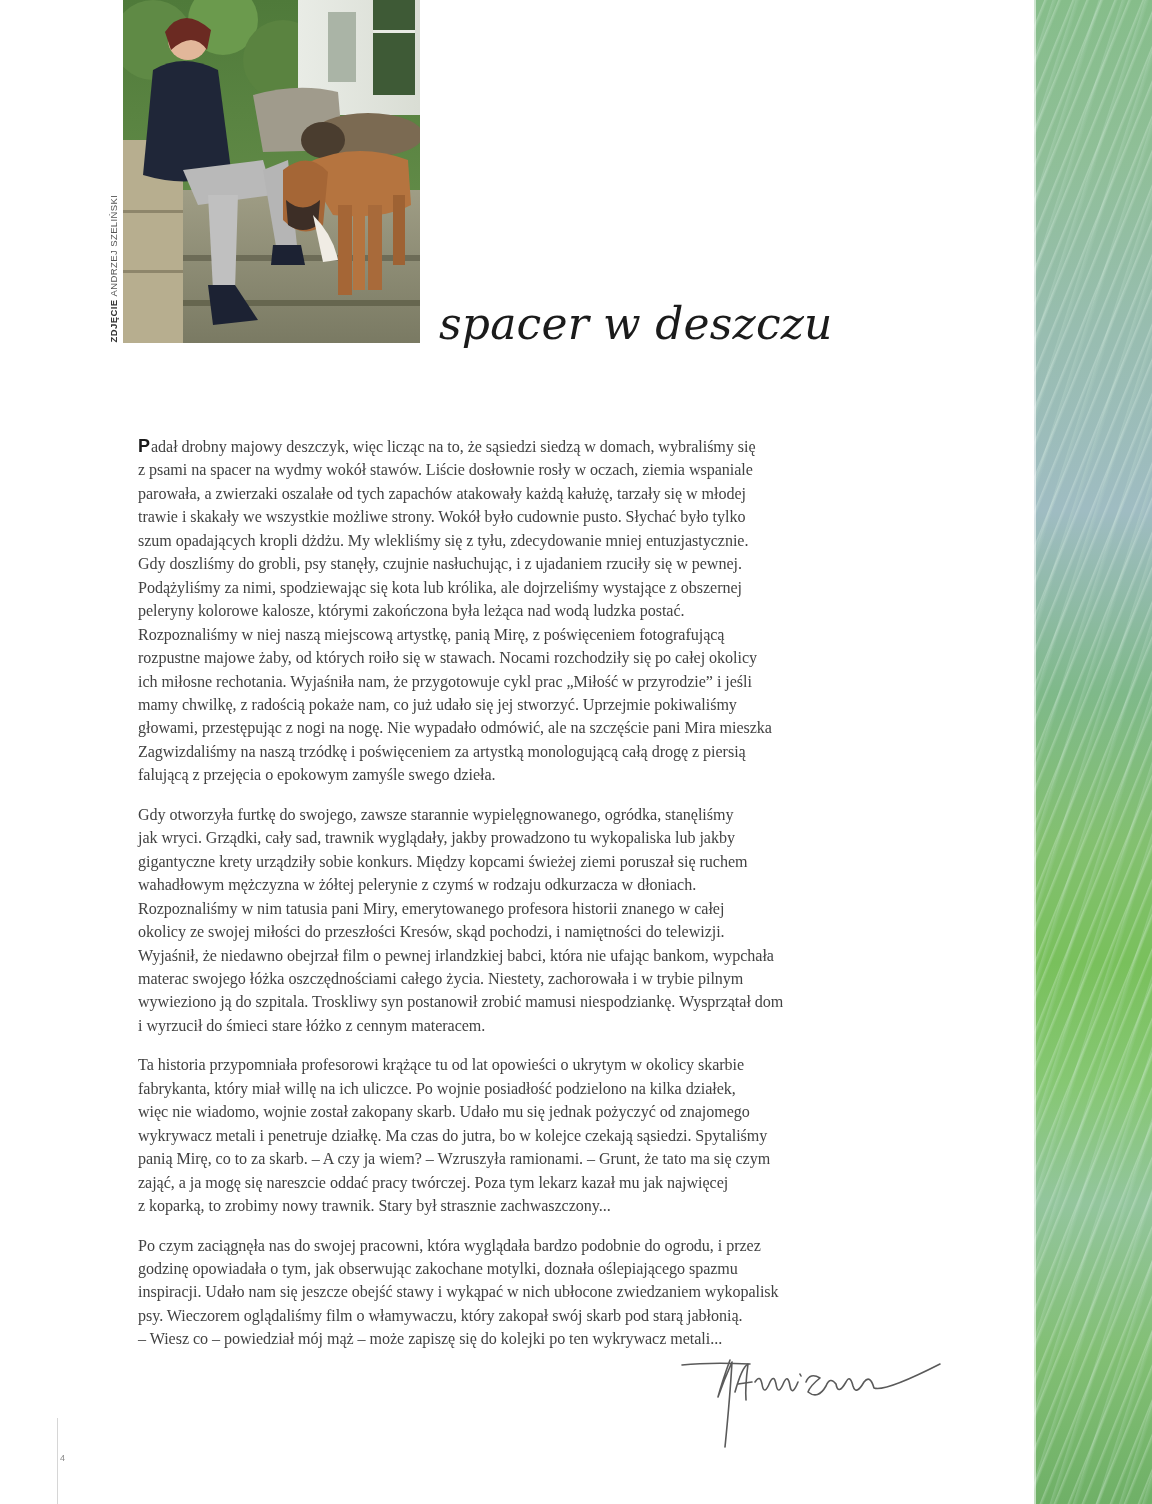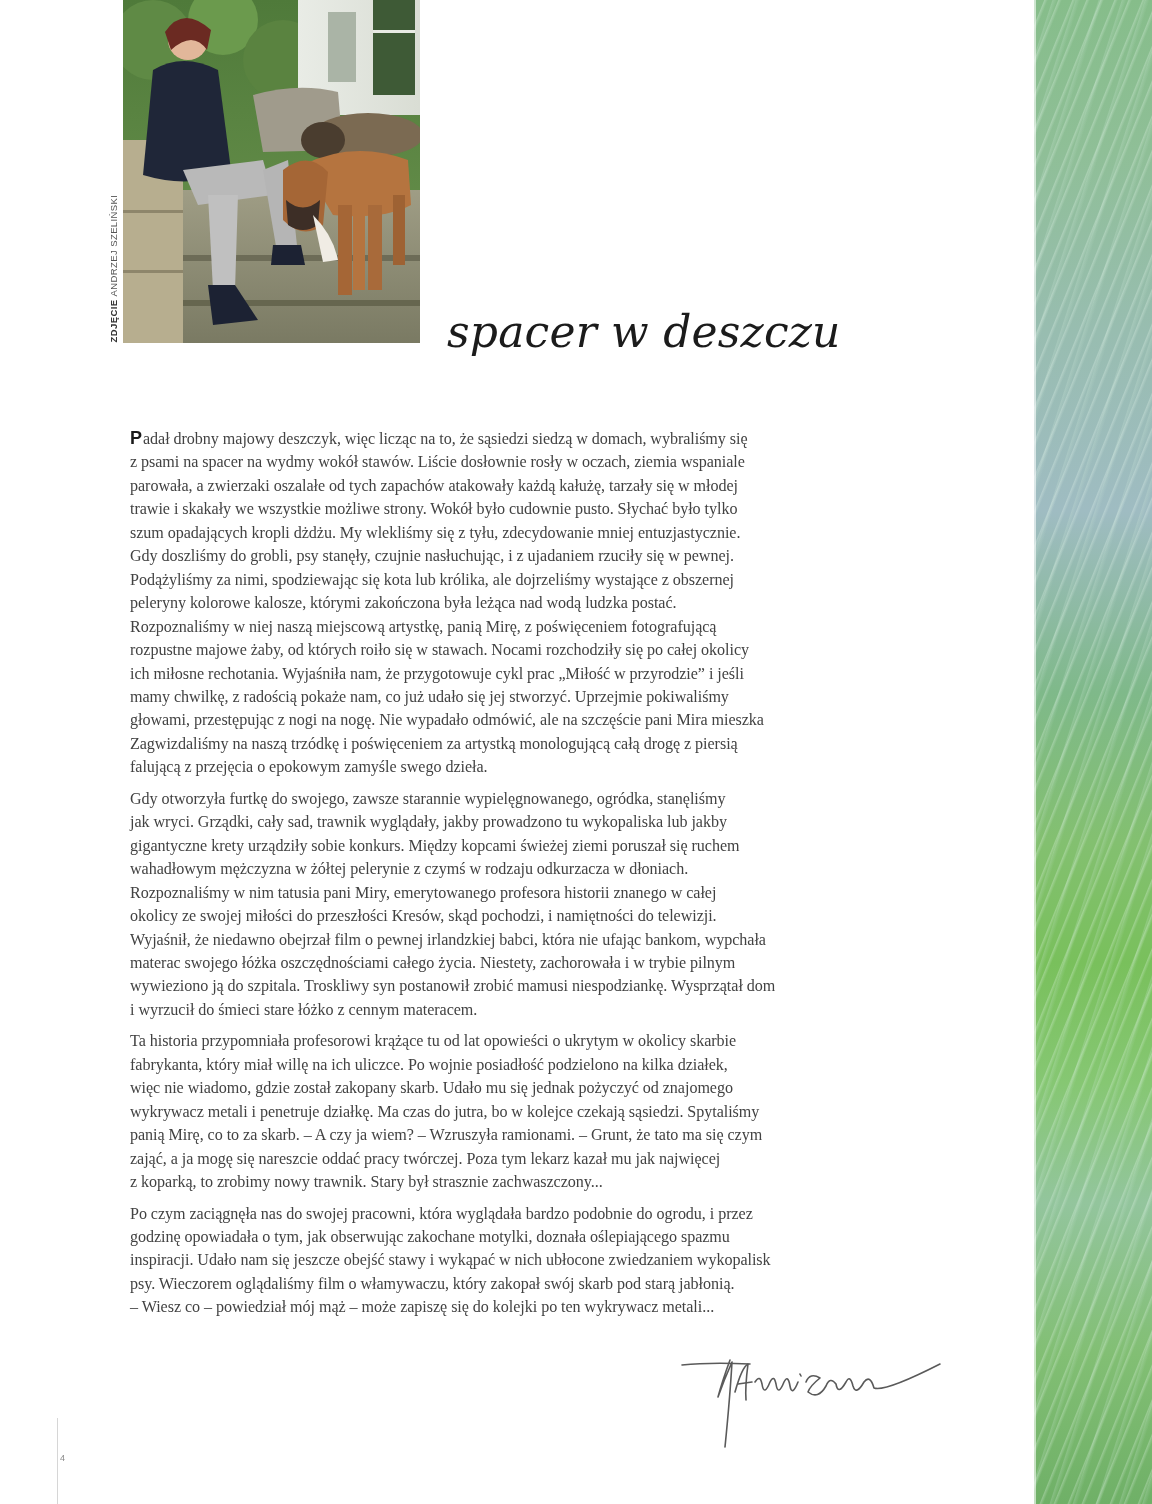--- a/index.html
+++ b/index.html
@@ -29,30 +29,30 @@
     font-size: 9.5px; letter-spacing: 0.4px; color: #555;
   }
   .photo-credit b { font-weight: bold; color: #333; margin-right: 3px; }
 
   
   .title {
     position: absolute; left: 439px; top: 302px;
     font-family: "DejaVu Serif", "Liberation Serif", serif;
     font-style: italic; font-weight: normal;
     font-size: 44px; letter-spacing: 0.2px; color: #1b1b1b;
-    margin: 8px; line-height: 1;
+    margin: 0; line-height: 1;
   }
 
   
   .article {
     position: absolute; left: 122px; top: 419px; width: 742px;
     font-size: 16.1px; line-height: 23.45px;
     color: #424242; letter-spacing: -0.05px;
   }
-  .article p { margin: 8px; }
+  .article p { margin: 16px; }
   .line { display: block; white-space: nowrap; }
   .dropcap {
     font-family: "Liberation Sans", "DejaVu Sans", sans-serif;
     font-weight: bold; color: #1a1a1a; font-size: 18px; margin-right: 1px;
   }
 
   
   .signature { position: absolute; left: 660px; top: 1352px; width: 290px; height: 100px; }
 
   
@@ -177,21 +177,21 @@
       <span class="line">Rozpoznaliśmy w nim tatusia pani Miry, emerytowanego profesora historii znanego w całej</span>
       <span class="line">okolicy ze swojej miłości do przeszłości Kresów, skąd pochodzi, i namiętności do telewizji.</span>
       <span class="line">Wyjaśnił, że niedawno obejrzał film o pewnej irlandzkiej babci, która nie ufając bankom, wypchała</span>
       <span class="line">materac swojego łóżka oszczędnościami całego życia. Niestety, zachorowała i w trybie pilnym</span>
       <span class="line">wywieziono ją do szpitala. Troskliwy syn postanowił zrobić mamusi niespodziankę. Wysprzątał dom</span>
       <span class="line">i wyrzucił do śmieci stare łóżko z cennym materacem.</span>
     </p>
     <p>
       <span class="line">Ta historia przypomniała profesorowi krążące tu od lat opowieści o ukrytym w okolicy skarbie</span>
       <span class="line">fabrykanta, który miał willę na ich uliczce. Po wojnie posiadłość podzielono na kilka działek,</span>
-      <span class="line">więc nie wiadomo, gdzie został zakopany skarb. Udało mu się jednak pożyczyć od znajomego</span>
+      <span class="line">więc nie wiadomo, wojnie został zakopany skarb. Udało mu się jednak pożyczyć od znajomego</span>
       <span class="line">wykrywacz metali i penetruje działkę. Ma czas do jutra, bo w kolejce czekają sąsiedzi. Spytaliśmy</span>
       <span class="line">panią Mirę, co to za skarb. – A czy ja wiem? – Wzruszyła ramionami. – Grunt, że tato ma się czym</span>
       <span class="line">zająć, a ja mogę się nareszcie oddać pracy twórczej. Poza tym lekarz kazał mu jak najwięcej</span>
       <span class="line">z koparką, to zrobimy nowy trawnik. Stary był strasznie zachwaszczony...</span>
     </p>
     <p>
       <span class="line">Po czym zaciągnęła nas do swojej pracowni, która wyglądała bardzo podobnie do ogrodu, i przez</span>
       <span class="line">godzinę opowiadała o tym, jak obserwując zakochane motylki, doznała oślepiającego spazmu</span>
       <span class="line">inspiracji. Udało nam się jeszcze obejść stawy i wykąpać w nich ubłocone zwiedzaniem wykopalisk</span>
       <span class="line">psy. Wieczorem oglądaliśmy film o włamywaczu, który zakopał swój skarb pod starą jabłonią.</span>

